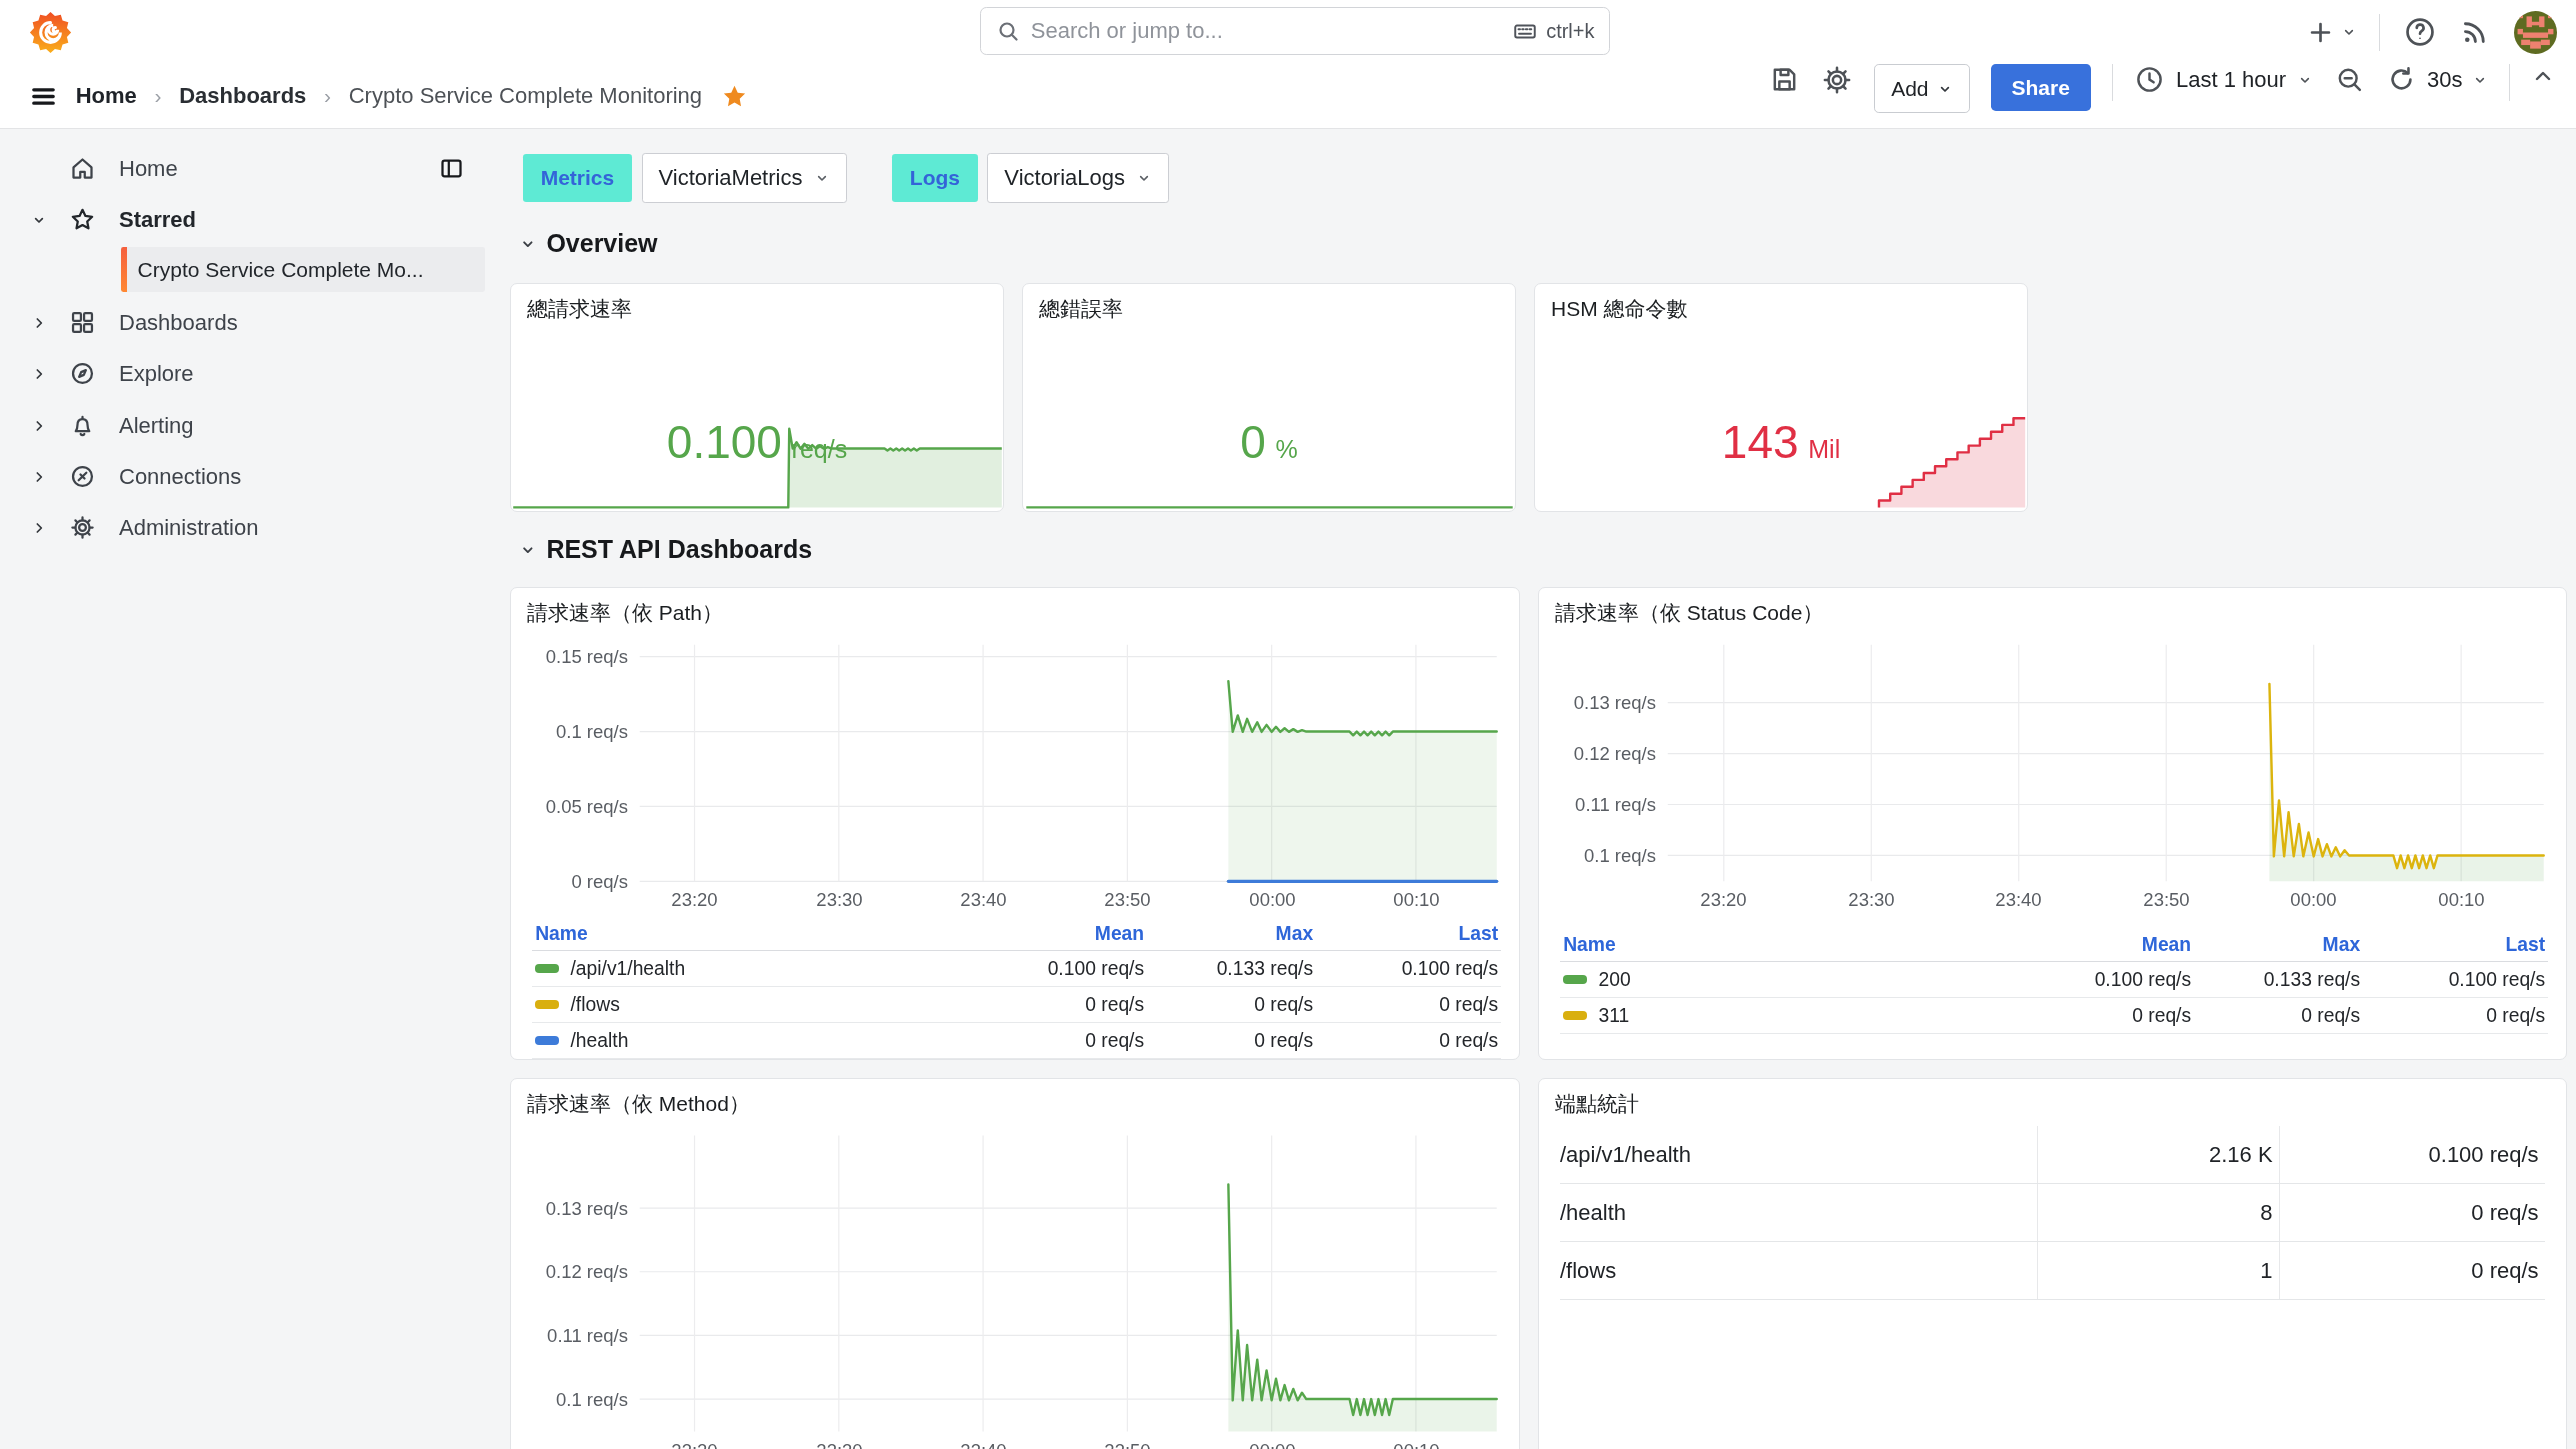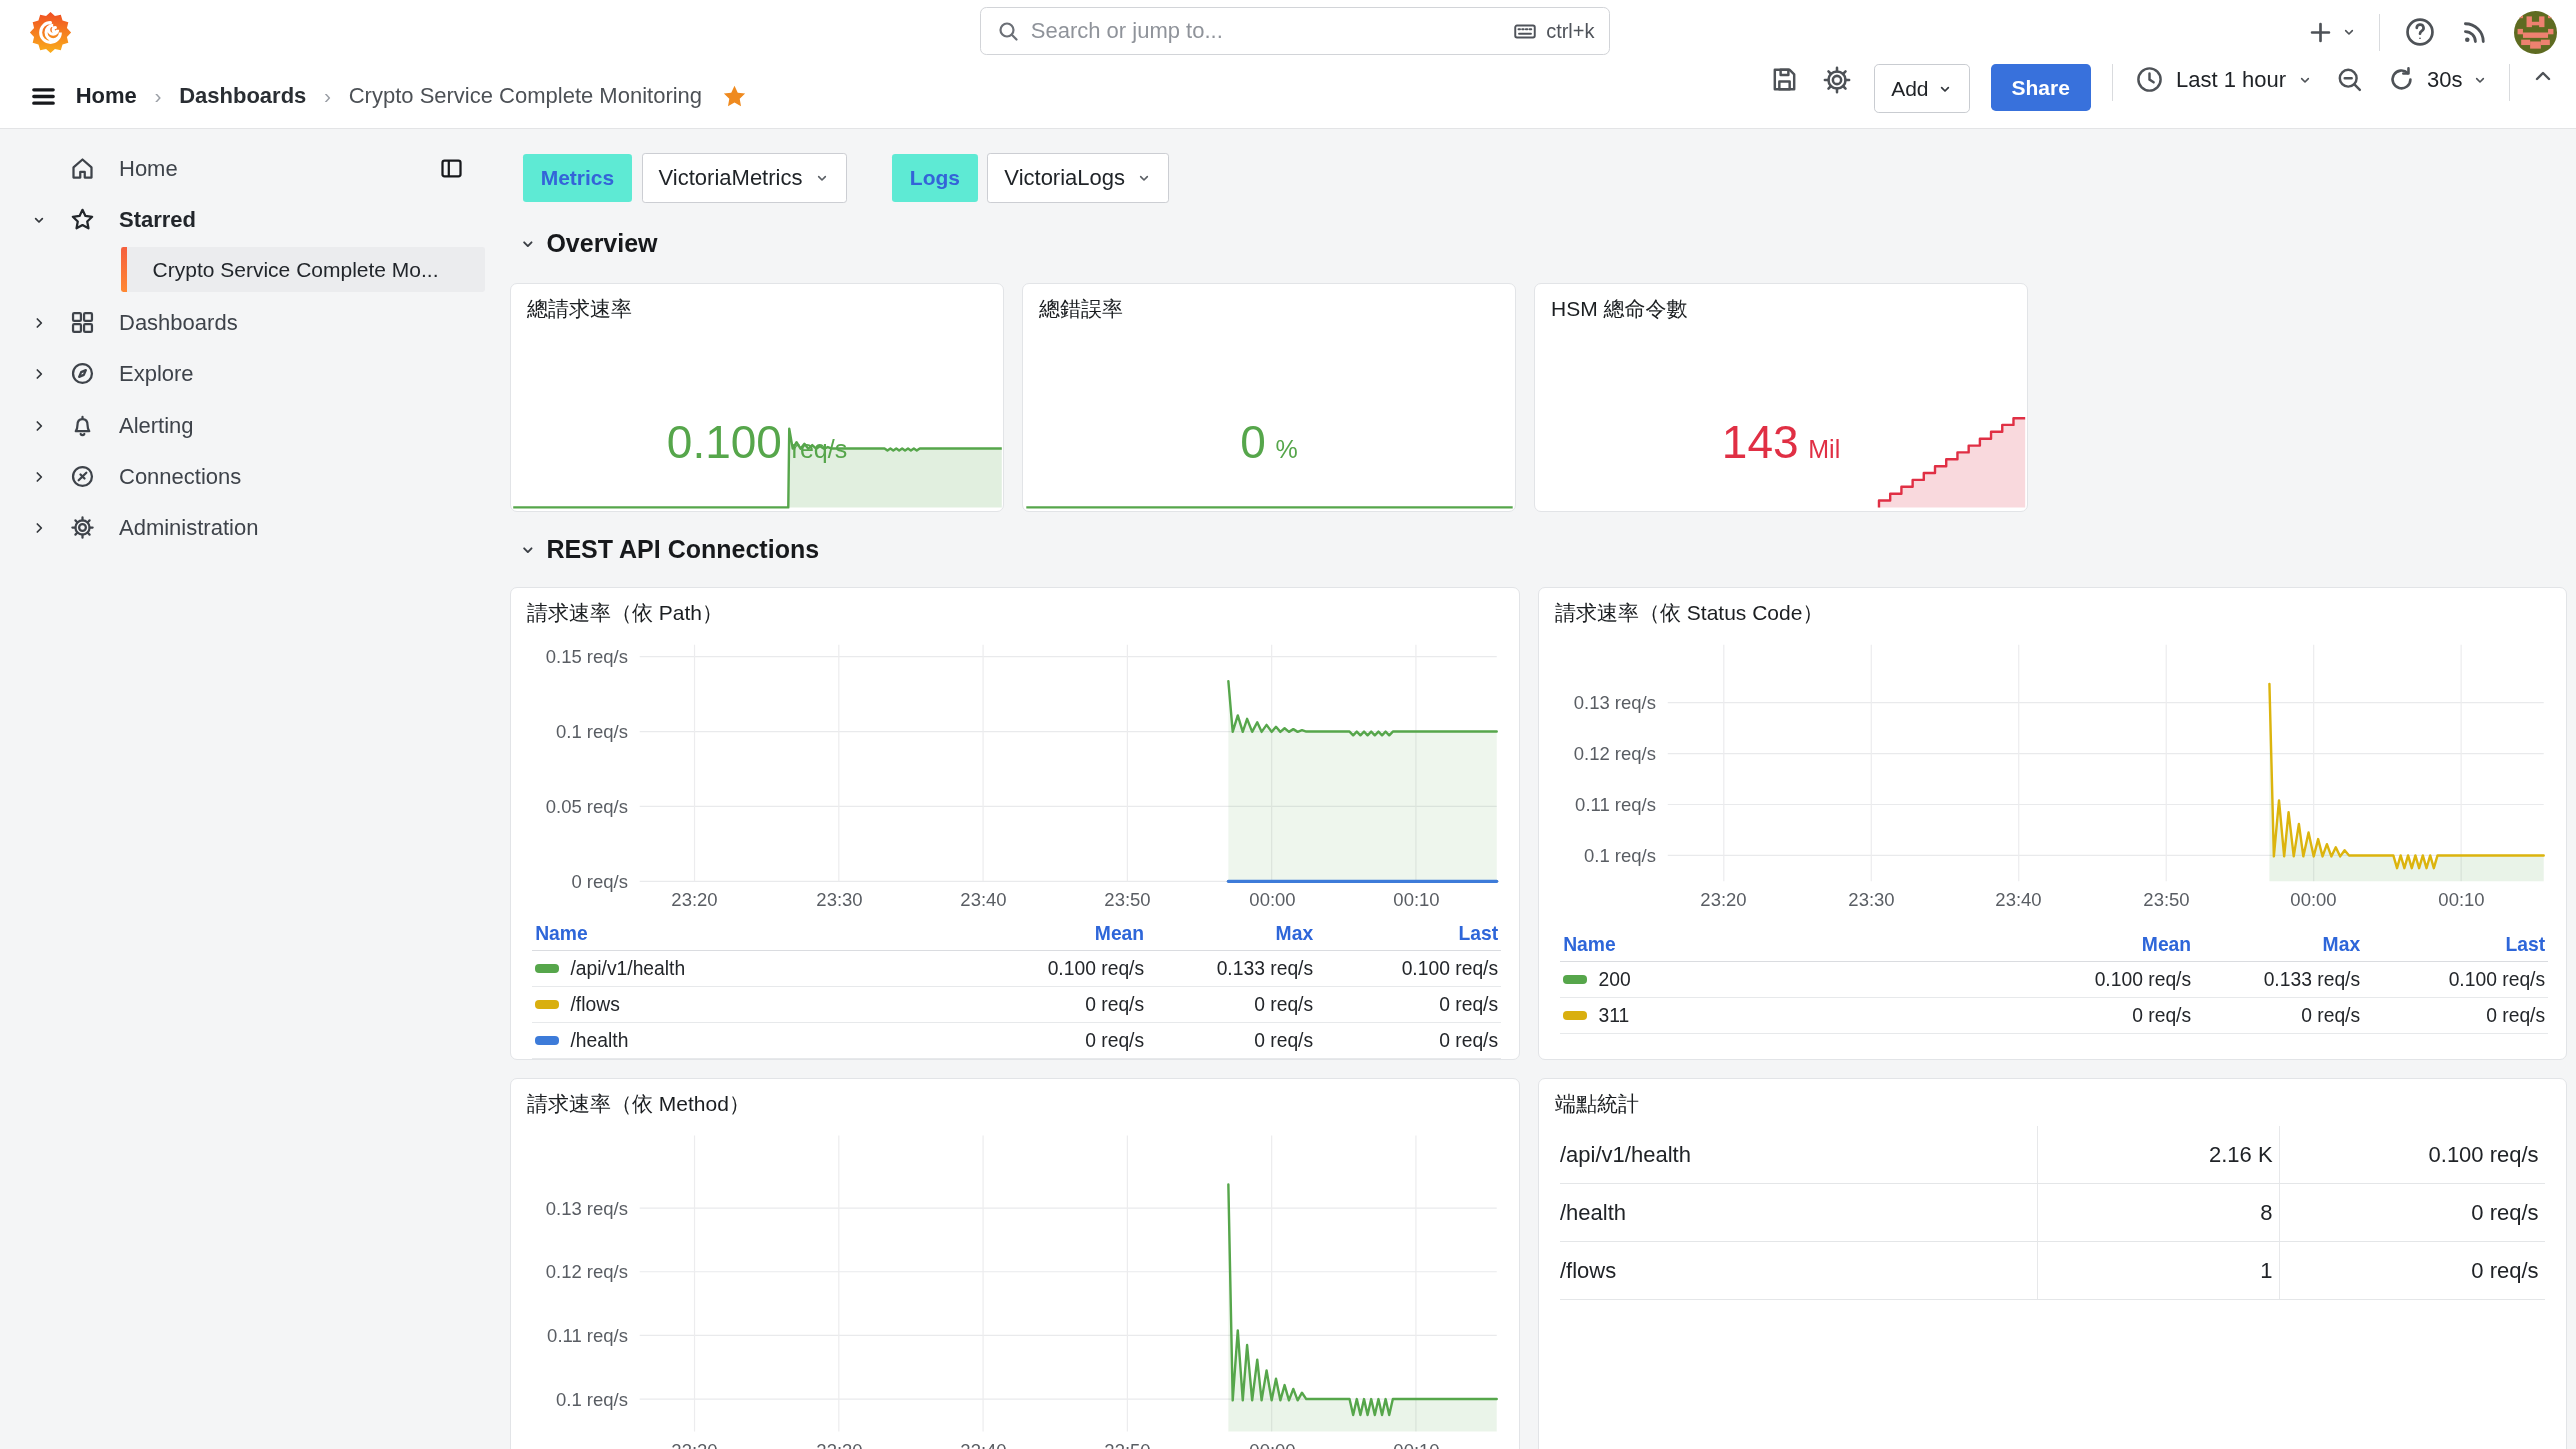--- a/index.html
+++ b/index.html
@@ -33,21 +33,21 @@
 
 #sidebar{left:0;top:129px;width:493px;height:1320px;}
 .srow{position:absolute;left:0;width:493px;height:47px;display:flex;align-items:center;}
 .srow .chev{position:absolute;left:31px;}
 .srow .sic{position:absolute;left:69px;}
 .srow .slabel{position:absolute;left:119px;font-size:22px;color:#3e434a;}
 .srow .slabel.bold{font-weight:700;color:#22262b;}
 #sel-item{position:absolute;left:121px;width:364px;height:45px;background:#ebecee;border-radius:2.4px;
   display:flex;align-items:center;overflow:hidden;}
 #sel-item .bar{width:5.6px;height:100%;background:linear-gradient(180deg,#f55f3e,#ff8833);}
-#sel-item .slabel2{margin-left:26px;font-size:21px;color:#22262b;white-space:nowrap;}
+#sel-item .slabel2{margin-left:11px;font-size:21px;color:#22262b;white-space:nowrap;}
 
 .chip{height:48px;background:#5eead4;border-radius:3.2px;display:flex;align-items:center;padding:0 17.7px;
   font-size:21px;font-weight:600;color:#3464d8;}
 .ddown{height:48px;background:#fff;border:0.8px solid #ccced3;border-radius:3.2px;display:flex;
   align-items:center;gap:11.3px;padding:0 16px;font-size:22px;color:#202428;}
 .sechead{position:absolute;display:flex;align-items:center;gap:9.7px;}
 .sechead .st{font-size:25px;font-weight:600;color:#17191c;}
 .panel{position:absolute;background:#fff;border:0.8px solid #e2e4e7;border-radius:7px;box-sizing:border-box;}
 .ptitle{position:absolute;left:16px;top:10.5px;font-size:21px;color:#1b1e21;}
 
@@ -408,21 +408,21 @@
         <polygon points="425.6,124.0 425.6,115.4 439.6,115.4 439.6,106.9 453.6,106.9 453.6,98.3 467.6,98.3 467.6,89.7 481.5,89.7 481.5,81.1 495.5,81.1 495.5,72.6 509.5,72.6 509.5,64.0 523.5,64.0 523.5,55.4 537.5,55.4 537.5,46.9 551.5,46.9 551.5,38.3 565.4,38.3 565.4,29.7 579.4,29.7 579.4,21.1 593.4,21.1 593.4,12.7 608.0,12.7 608.0,124.0 425.6,124.0" fill="rgba(224,47,68,0.18)" stroke="none"></polygon>
         <polyline points="425.6,124.0 425.6,115.4 439.6,115.4 439.6,106.9 453.6,106.9 453.6,98.3 467.6,98.3 467.6,89.7 481.5,89.7 481.5,81.1 495.5,81.1 495.5,72.6 509.5,72.6 509.5,64.0 523.5,64.0 523.5,55.4 537.5,55.4 537.5,46.9 551.5,46.9 551.5,38.3 565.4,38.3 565.4,29.7 579.4,29.7 579.4,21.1 593.4,21.1 593.4,12.7 608.0,12.7" fill="none" stroke="#e02f44" stroke-width="3" stroke-linejoin="round"></polyline>
       </svg>
     </div>
 </div>
 
 <div class="sechead" style="left:519px;top:535px;">
   <svg width="17.7" height="17.7" viewBox="0 0 24 24" fill="none" stroke="#3b3f45" stroke-width="2.6" stroke-linecap="round" stroke-linejoin="round">
       <path d="M7 10 l5 5 5-5"></path>
     </svg>
-  <span class="st">REST API Connections</span>
+  <span class="st">REST API Dashboards</span>
 </div>
 
 <div class="panel" style="left:510px;top:587px;width:1010px;height:473px;">
   <div class="ptitle">請求速率（依 Path）</div>
   <div class="chart" style="height:279px;">
       <svg width="989" height="279" style="position:absolute;left:0;top:0;" viewBox="0 0 1229 346">
         <line x1="150" y1="22.886075949367104" x2="1215" y2="22.886075949367104" stroke="#e9eaec" stroke-width="1.5"></line>
         <line x1="150" y1="115.92405063291137" x2="1215" y2="115.92405063291137" stroke="#e9eaec" stroke-width="1.5"></line>
         <line x1="150" y1="208.96202531645568" x2="1215" y2="208.96202531645568" stroke="#e9eaec" stroke-width="1.5"></line>
         <line x1="150" y1="302" x2="1215" y2="302" stroke="#e9eaec" stroke-width="1.5"></line>

